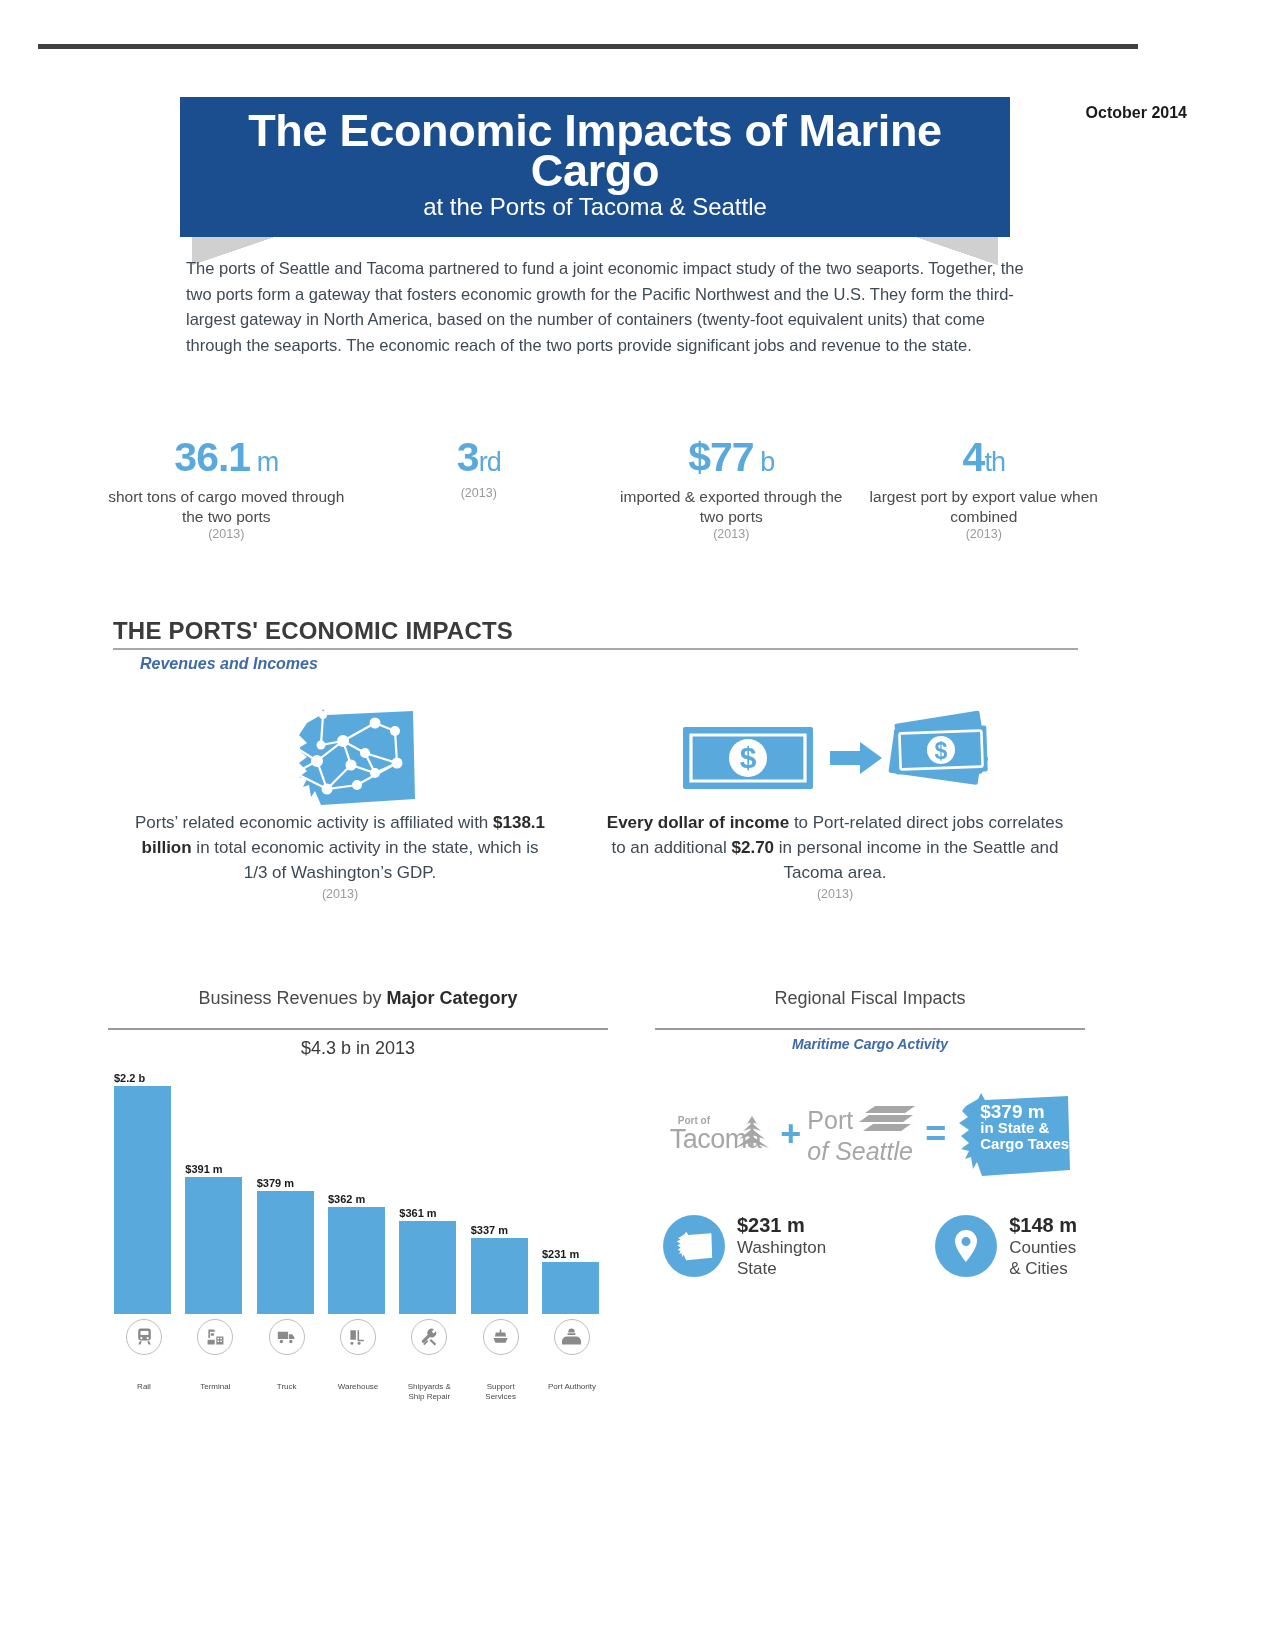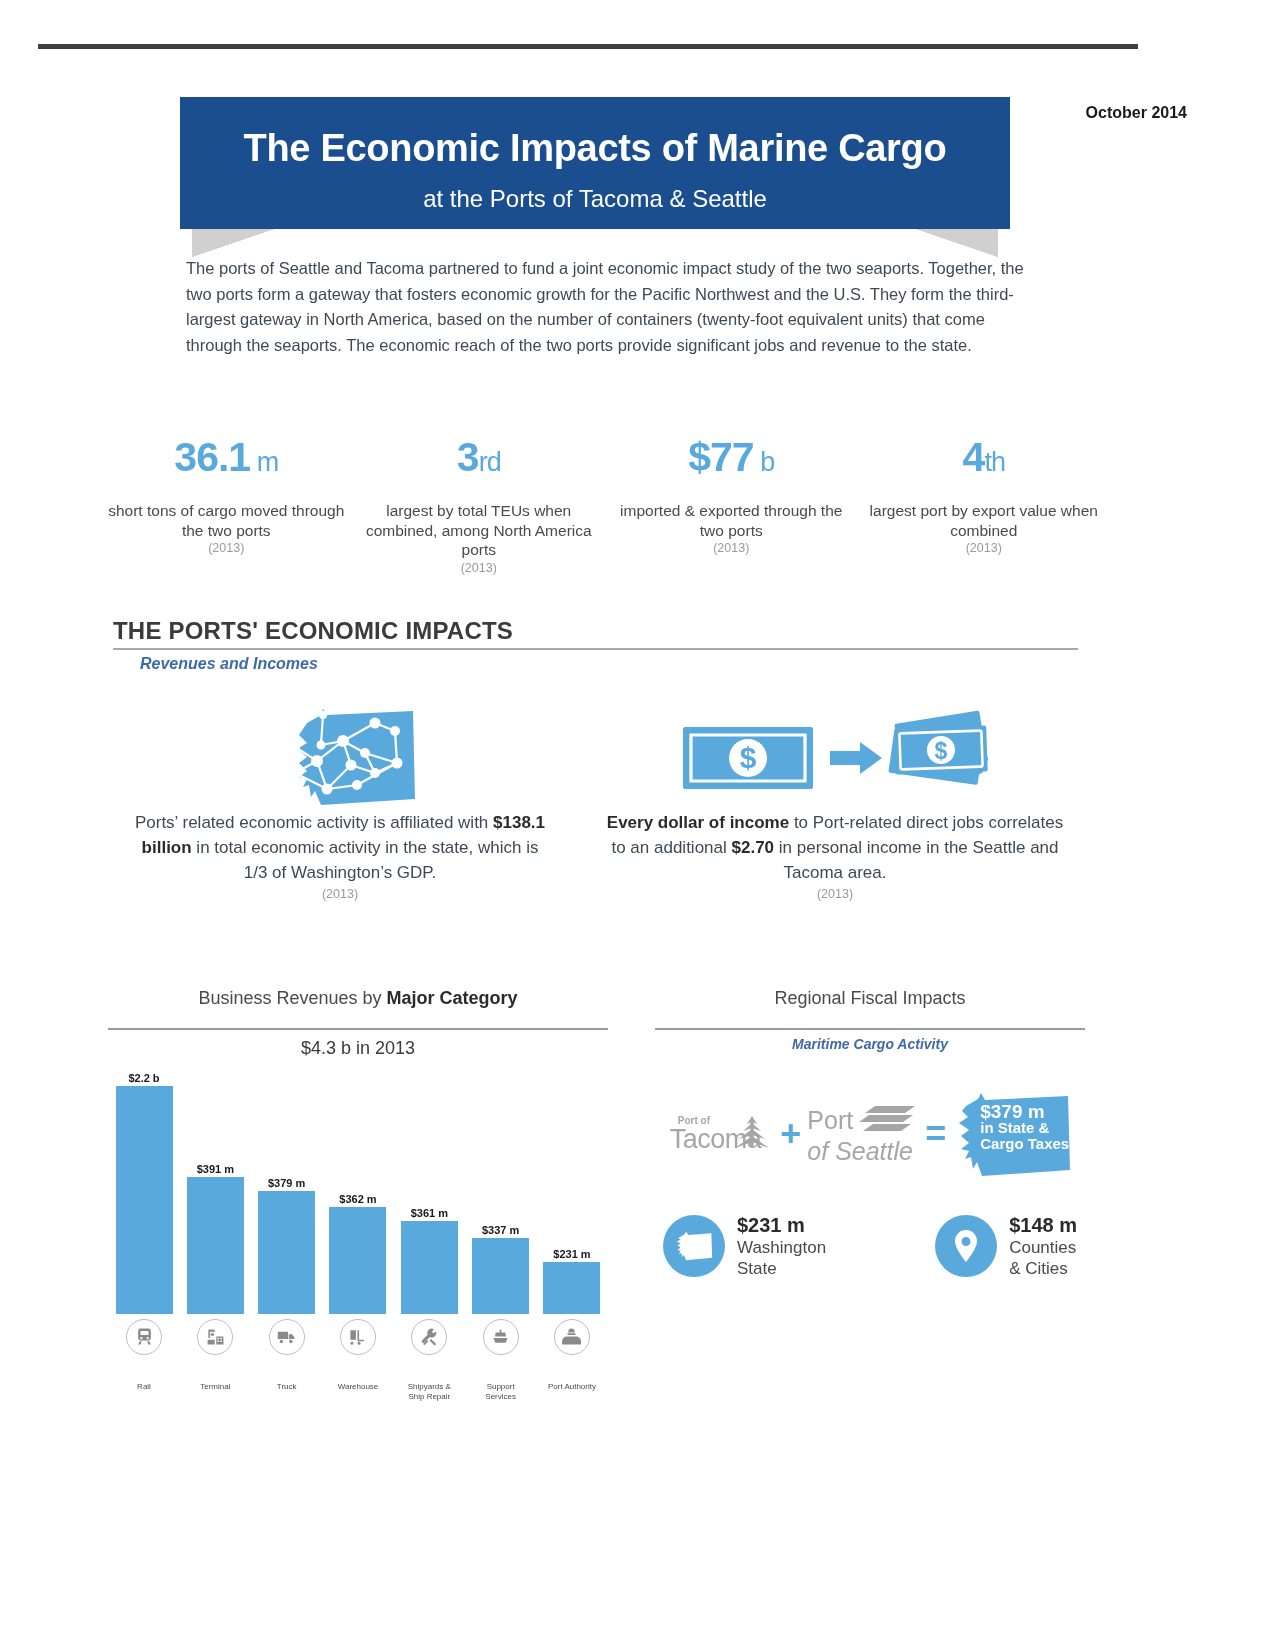--- a/index.html
+++ b/index.html
@@ -20,22 +20,22 @@
   }
 
   
   .banner-wrap{position:absolute;left:180px;top:97px;width:830px;}
   .banner{
     background:#1b4e8f;
     padding:14px 10px 16px;
     text-align:center;
   }
   .banner h1{
-    margin:17px;
-    font-size:38px;line-height:40px;font-weight:bold;color:#ffffff;
+    margin:0;
+    font-size:45px;line-height:40px;font-weight:bold;color:#ffffff;
     letter-spacing:-0.3px;
   }
   .banner h2{
     margin:2px 0 0;
     font-size:24px;line-height:28px;font-weight:normal;color:#ffffff;
   }
   
   .tail-l,.tail-r{position:absolute;top:100%;width:82px;height:28px;}
   .tail-l{left:12px;background:linear-gradient(to bottom right,#d0d0d0 50%,transparent 50.5%);}
   .tail-r{right:12px;background:linear-gradient(to bottom left,#d0d0d0 50%,transparent 50.5%);}
@@ -55,21 +55,21 @@
     position:absolute;left:100px;top:434px;width:1010px;
     display:flex;justify-content:center;align-items:flex-start;
   }
   .stat{flex:1;text-align:center;padding:0 6px;}
   .stat .big{
     font-size:41px;line-height:46px;color:#5aa9dd;font-weight:bold;
     letter-spacing:-1px;
   }
   .stat .big .suffix{font-size:27px;font-weight:normal;}
   .stat .desc{
-    font-size:15.5px;line-height:19.5px;color:#4a4a4a;margin-top:16px;
+    font-size:15.5px;line-height:19.5px;color:#4a4a4a;margin-top:2px;
   }
   .stat .year{font-size:12.5px;color:#9a9a9a;margin-top:1px;}
 
   
   .section-head{
     position:absolute;left:113px;top:617px;width:965px;
   }
   .section-head .st{
     font-size:24px;font-weight:bold;color:#3b3b3b;letter-spacing:0.2px;
     padding-bottom:3px;
@@ -95,21 +95,21 @@
   }
   .chart-title b{color:#2b2b2b;}
   .chart-rule{height:1.5px;background:#9a9a9a;width:100%;}
   .chart-sub{text-align:center;font-size:18px;color:#3b3b3b;margin-top:8px;font-weight:500;}
 
   .bars{
     position:relative;height:245px;margin-top:10px;
     display:flex;align-items:flex-end;justify-content:space-between;
     padding:0 6px;
   }
-  .bar-col{width:60px;display:flex;flex-direction:column;align-items:center;}
+  .bar-col{width:60px;display:flex;flex-direction:column;align-items:flex-start;}
   .bar-val{font-size:11px;font-weight:bold;color:#1a1a1a;margin-bottom:2px;white-space:nowrap;}
   .bar{width:57px;background:#5aa9dd;}
 
   .cats{display:flex;justify-content:space-between;padding:0 6px;margin-top:5px;}
   .cat{width:60px;display:flex;flex-direction:column;align-items:center;gap:24px;}
   .cat-circle{
     width:34px;height:34px;border-radius:50%;border:1.3px solid #bdbdbd;
     display:flex;align-items:center;justify-content:center;
   }
   .cat-label{
@@ -173,21 +173,20 @@
   <div class="intro">The ports of Seattle and Tacoma partnered to fund a joint economic impact study of the two seaports. Together, the two ports form a gateway that fosters economic growth for the Pacific Northwest and the U.S. They form the third-largest gateway in North America, based on the number of containers (twenty-foot equivalent units) that come through the seaports. The economic reach of the two ports provide significant jobs and revenue to the state.</div>
 
   <div class="stats">
     <div class="stat">
       <div class="big"><span>36.1</span><span class="suffix"> m</span></div>
       <div class="desc">short tons of cargo moved through the two ports</div>
       <div class="year">(2013)</div>
     </div>
     <div class="stat">
       <div class="big"><span>3</span><span class="suffix">rd</span></div>
-      <div class="desc">largest by total TEUs when combined, among North America ports</div>
       <div class="year">(2013)</div>
     </div>
     <div class="stat">
       <div class="big"><span>$77</span><span class="suffix"> b</span></div>
       <div class="desc">imported &amp; exported through the two ports</div>
       <div class="year">(2013)</div>
     </div>
     <div class="stat">
       <div class="big"><span>4</span><span class="suffix">th</span></div>
       <div class="desc">largest port by export value when combined</div>

